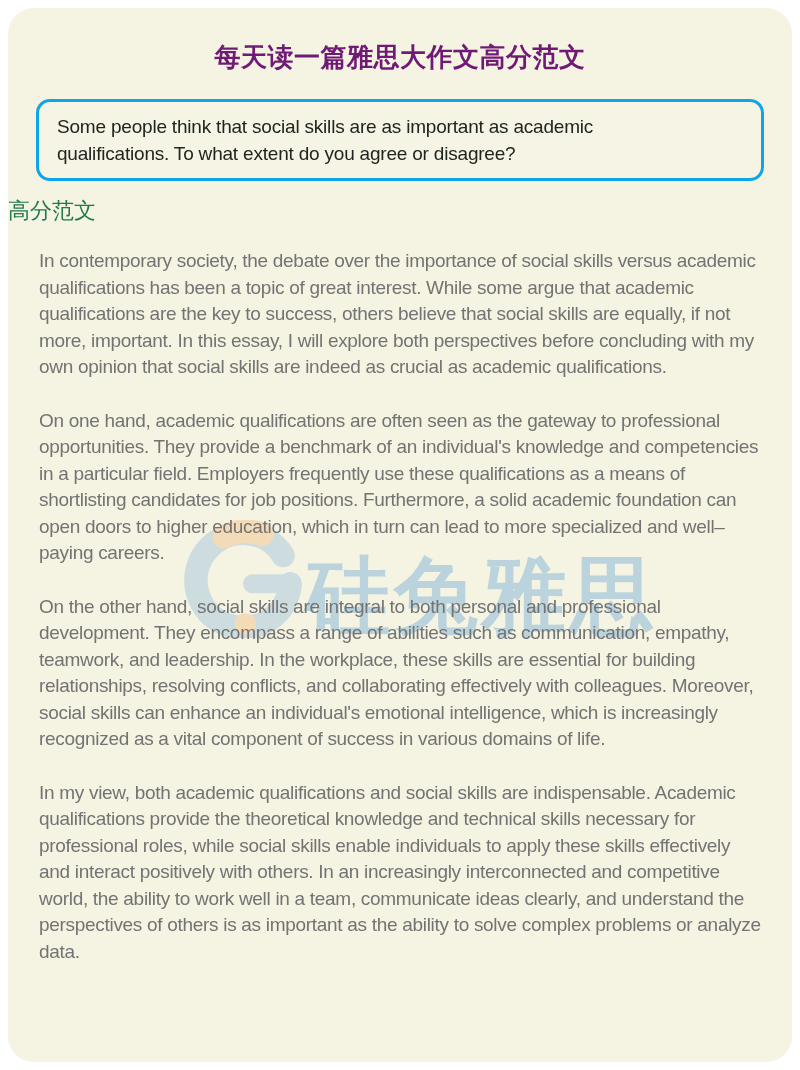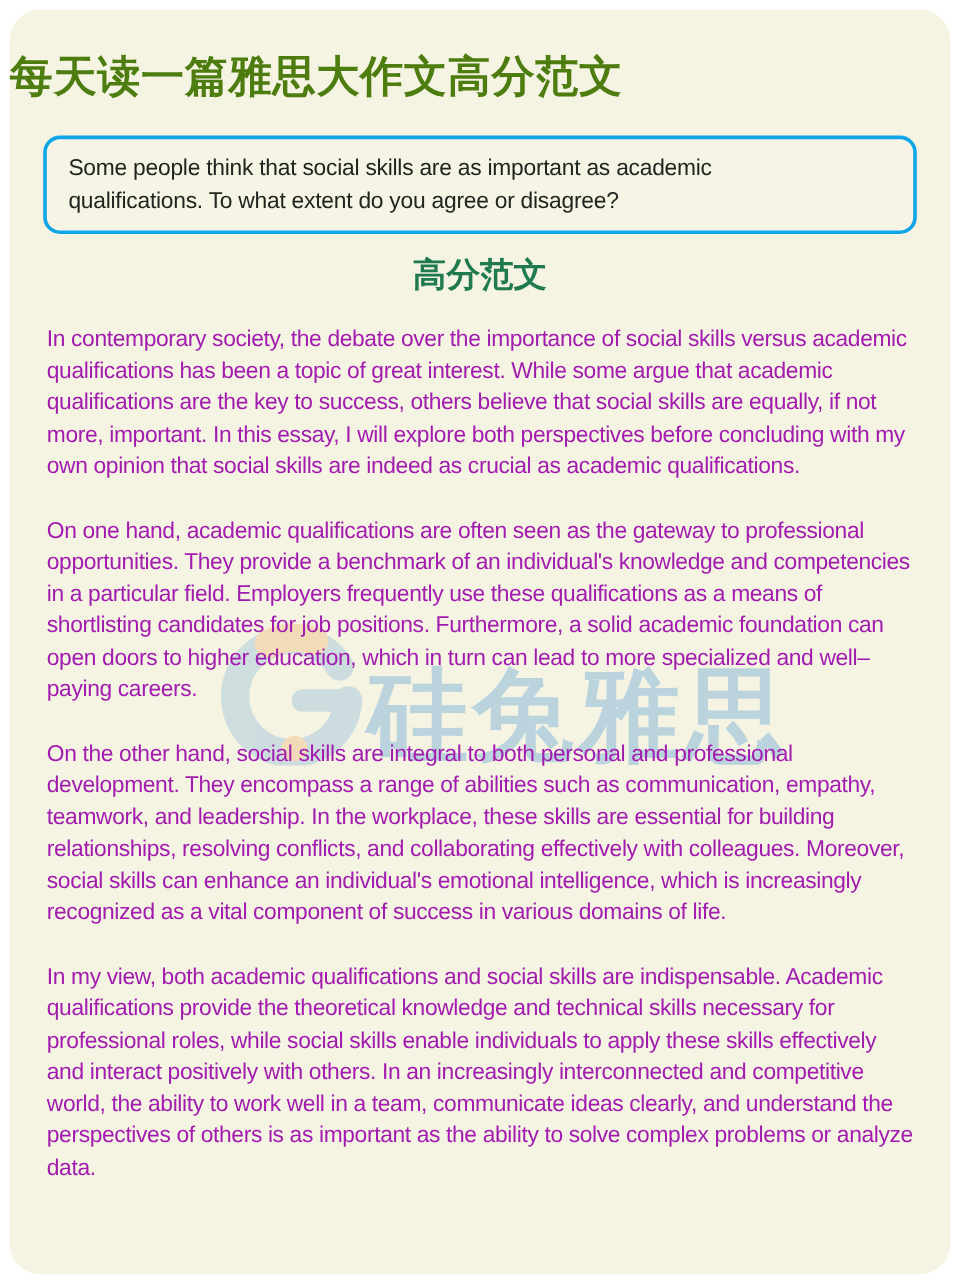--- a/index.html
+++ b/index.html
@@ -16,22 +16,23 @@
     top: 8px;
     width: 784px;
     height: 1054px;
     background: #f5f3e2;
     border-radius: 26px;
     overflow: hidden;
   }
   .title {
     margin: 0;
     padding-top: 32px;
-    color: #4d7c0f;
-    font-size: 36px;
+    text-align: center;
+    color: #701a75;
+    font-size: 26px;
     font-weight: bold;
     letter-spacing: 0.5px;
     position: relative;
     z-index: 1;
   }
   .prompt-box {
     margin: 24px 28px 0 28px;
     border: 3px solid #0ea5e9;
     border-radius: 14px;
     padding: 11px 18px;
@@ -42,37 +43,36 @@
   .prompt-text {
     margin: 0;
     font-size: 19px;
     line-height: 27px;
     color: #20261f;
     max-width: 640px;
     letter-spacing: -0.2px;
   }
   .section-heading {
     margin: 15px 0 0 0;
-    text-align: center;
     color: #1f7a4e;
-    font-size: 28px;
-    font-weight: bold;
+    font-size: 22px;
+    font-weight: normal;
     position: relative;
     z-index: 1;
   }
   .essay-body {
     position: relative;
     z-index: 1;
     margin: 22px 31px 0 31px;
   }
   .para {
     margin: 0 0 27px 0;
     font-size: 19px;
     line-height: 26.5px;
-    color: #a21caf;
+    color: #737373;
     letter-spacing: -0.3px;
   }
   .watermark {
     position: absolute;
     left: 176px;
     top: 512px;
     z-index: 0;
     display: flex;
     align-items: flex-end;
     pointer-events: none;

